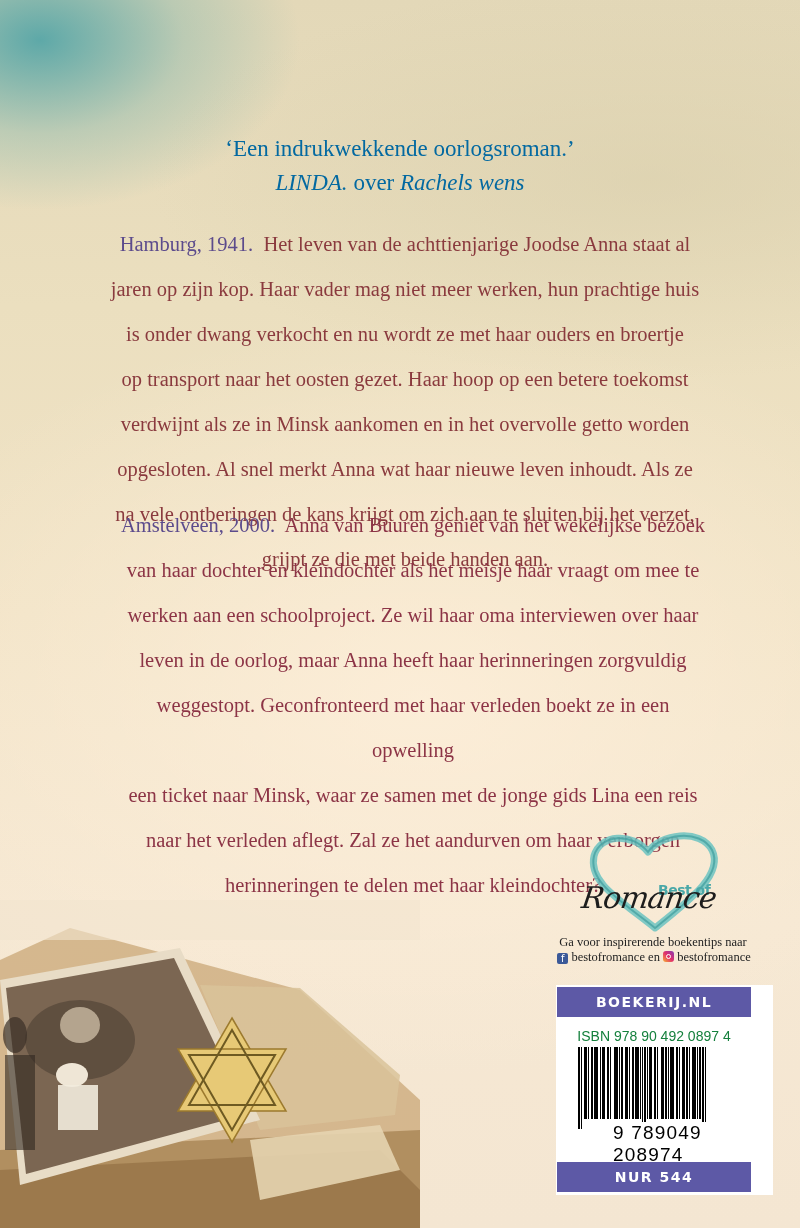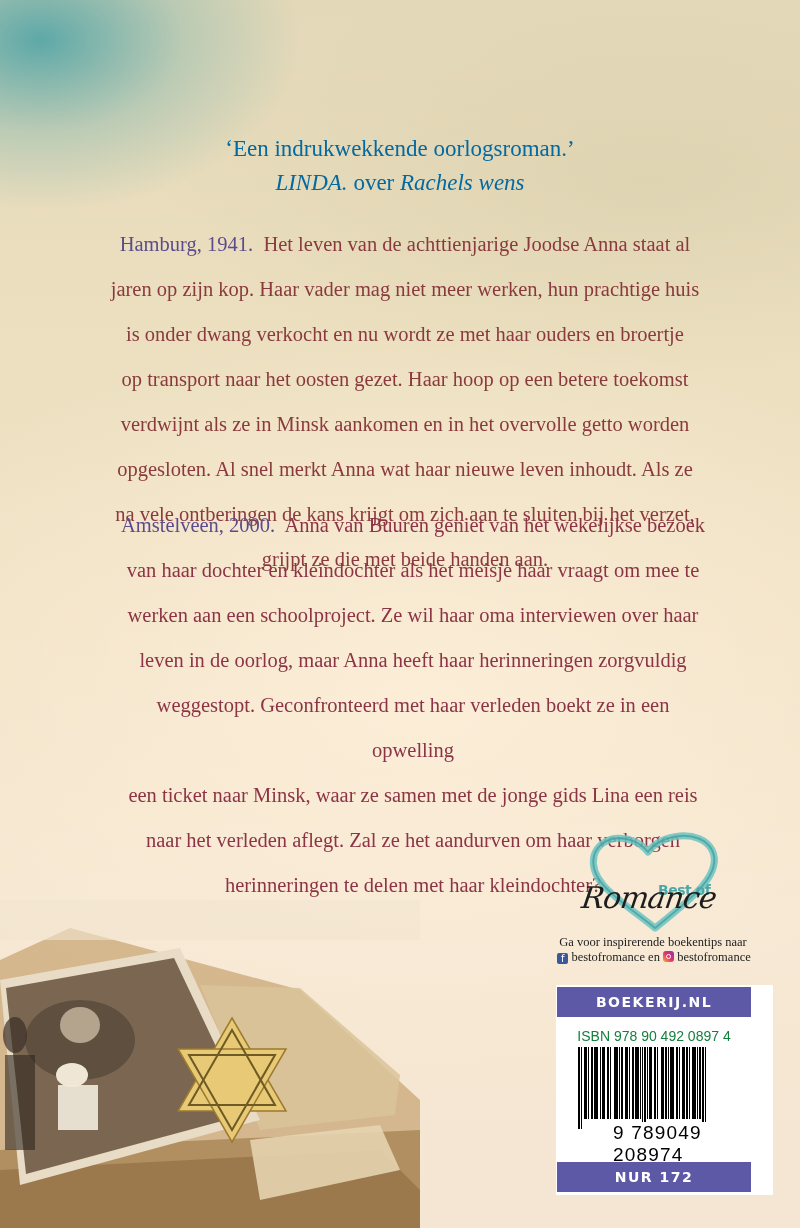--- a/index.html
+++ b/index.html
@@ -136,21 +136,21 @@
       <span style="width:3px"></span>
       <span style="width:2px"></span>
     <span style="width:1px;margin-right:2px"></span>
       <span style="width:4px"></span>
       <span style="width:1px"></span>
       <span style="width:2px;margin-right:1px"></span>
     <span class="g" style="width:2px"></span>
       <span class="g" style="width:1px"></span>
   </div>
   <div class="barcode-num">9 789049 208974</div>
-  <div class="bar-label bottom">NUR 172</div>
+  <div class="bar-label bottom">NUR 544</div>
 </div>
 
 <svg class="photos" viewBox="0 0 420 328">
   <defs>
     <linearGradient id="fade" x1="0" y1="0" x2="1" y2="0">
       <stop offset="0" stop-color="#000" stop-opacity="0"></stop>
     </linearGradient>
   </defs>
 
   <polygon points="0,60 70,28 300,90 420,200 420,328 0,328" fill="#c9a777" opacity="0.75"></polygon>

